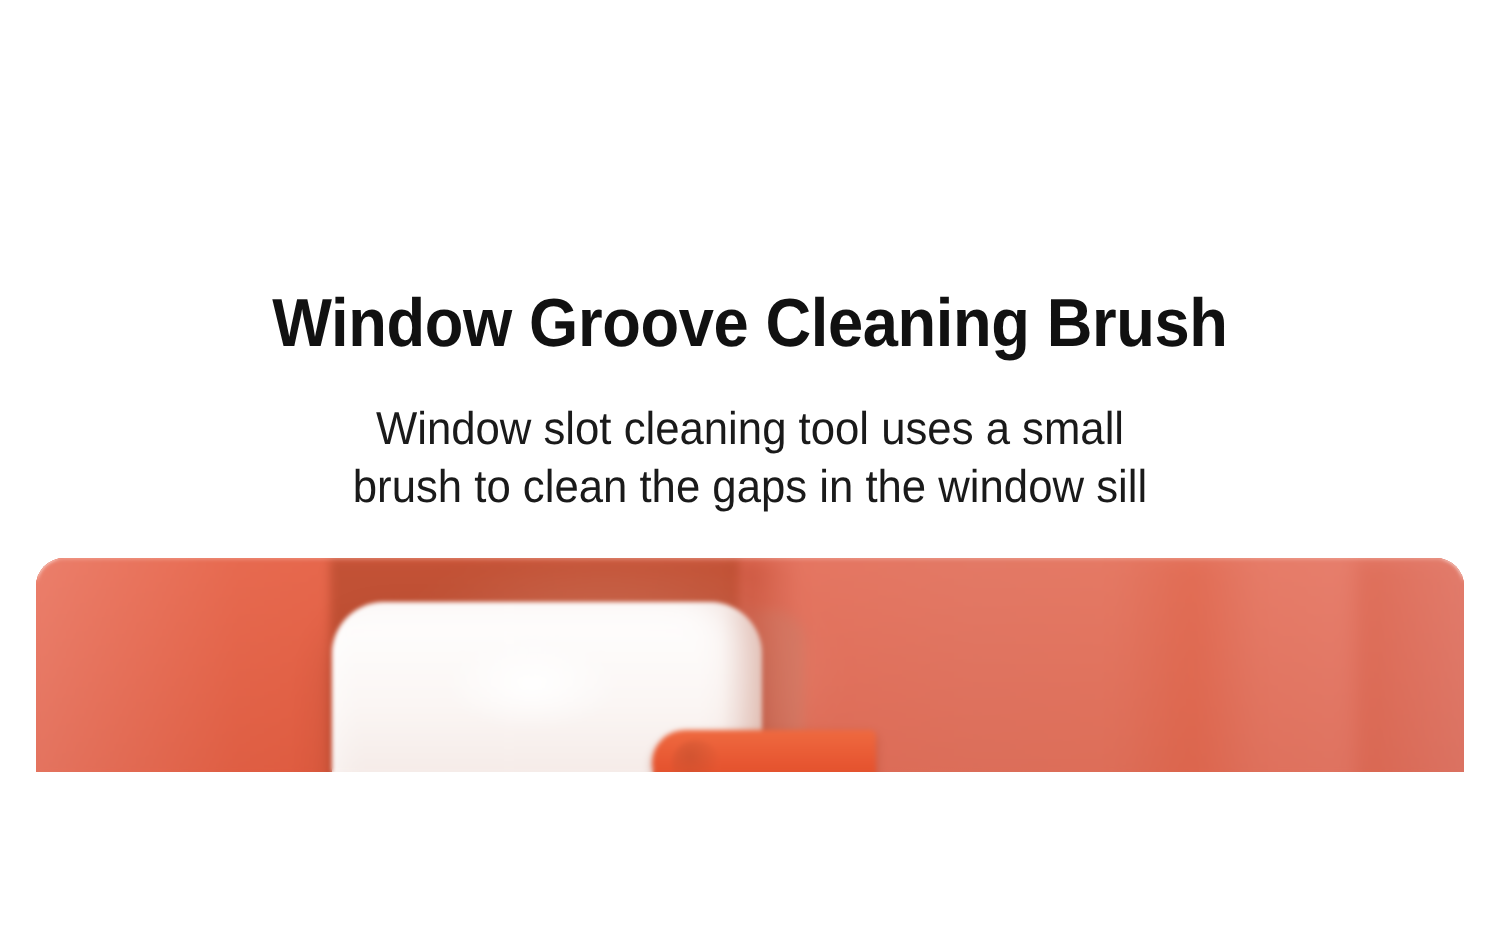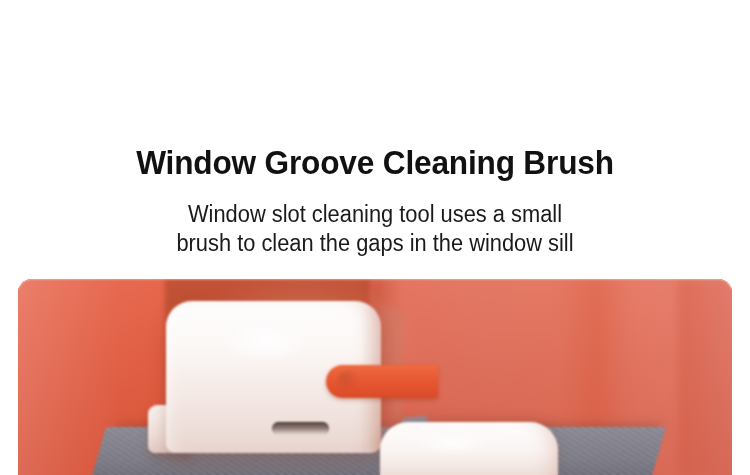--- a/index.html
+++ b/index.html
@@ -11,21 +11,21 @@
     width: 750px;
     height: 475px;
     overflow: hidden;
     font-family: "Liberation Sans", "DejaVu Sans", sans-serif;
     -webkit-font-smoothing: antialiased;
   }
 
   .page {
     position: relative;
     width: 750px;
-    height: 475px;
+    height: 386px;
     background: #ffffff;
     overflow: hidden;
   }
 
   
   .text-block {
     position: absolute;
     left: 0;
     top: 0;
     width: 750px;

